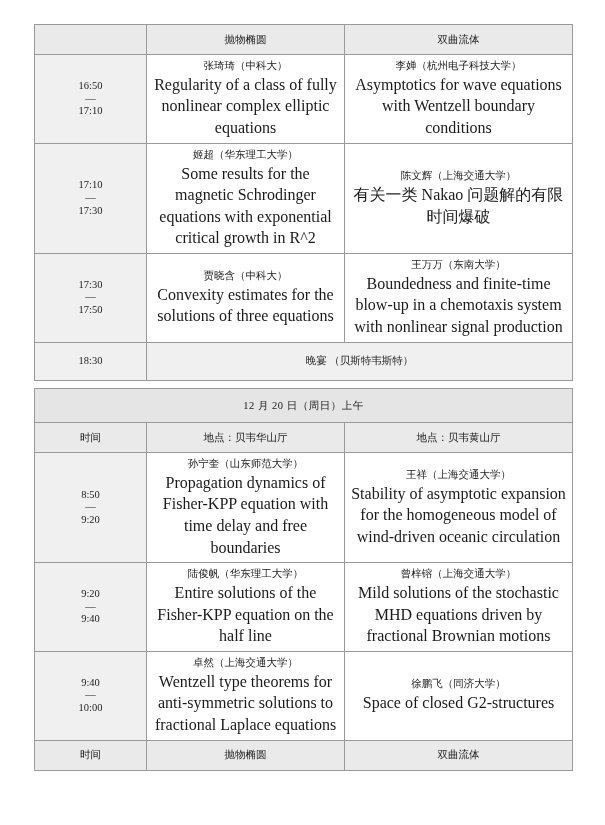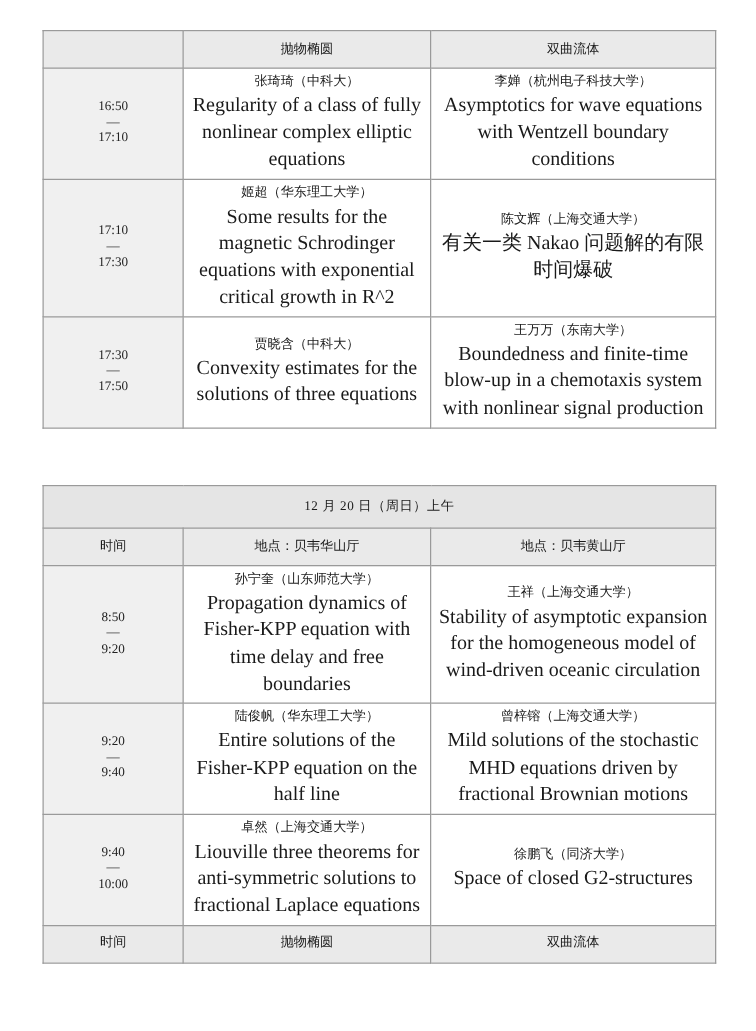--- a/index.html
+++ b/index.html
@@ -154,20 +154,24 @@
         <td class="pad">
           <span class="cell-name">贾晓含（中科大）</span>
           <span class="cell-talk">Convexity estimates for the solutions of three equations</span>
         </td>
         <td class="pad">
           <span class="cell-name">王万万（东南大学）</span>
           <span class="cell-talk">Boundedness and finite-time blow-up in a chemotaxis system with  nonlinear signal production</span>
         </td>
       </tr>
 
+      <tr class="banquet">
+        <td class="timecell">18:30</td>
+        <td colspan="2">晚宴 （贝斯特韦斯特）</td>
+      </tr>
     </tbody>
   </table>
 
   <table class="sched t2">
     <colgroup>
         <col class="c-time">
         <col class="c-a">
         <col class="c-b">
       </colgroup>
     <tbody>
@@ -214,21 +218,21 @@
       </tr>
 
       <tr class="body-row-tall">
         <td class="timecell">
           <span class="dash">9:40</span>
           <span class="dash">—</span>
           <span class="dash">10:00</span>
         </td>
         <td class="pad">
           <span class="cell-name">卓然（上海交通大学）</span>
-          <span class="cell-talk">Liouville three theorems for anti-symmetric solutions to fractional Laplace equations</span>
+          <span class="cell-talk">Wentzell type theorems for anti-symmetric solutions to fractional Laplace equations</span>
         </td>
         <td class="pad">
           <span class="cell-name">徐鹏飞（同济大学）</span>
           <span class="cell-talk">Space of closed G2-structures</span>
         </td>
       </tr>
 
 
       <tr class="hdr">
         <td>时间</td>

